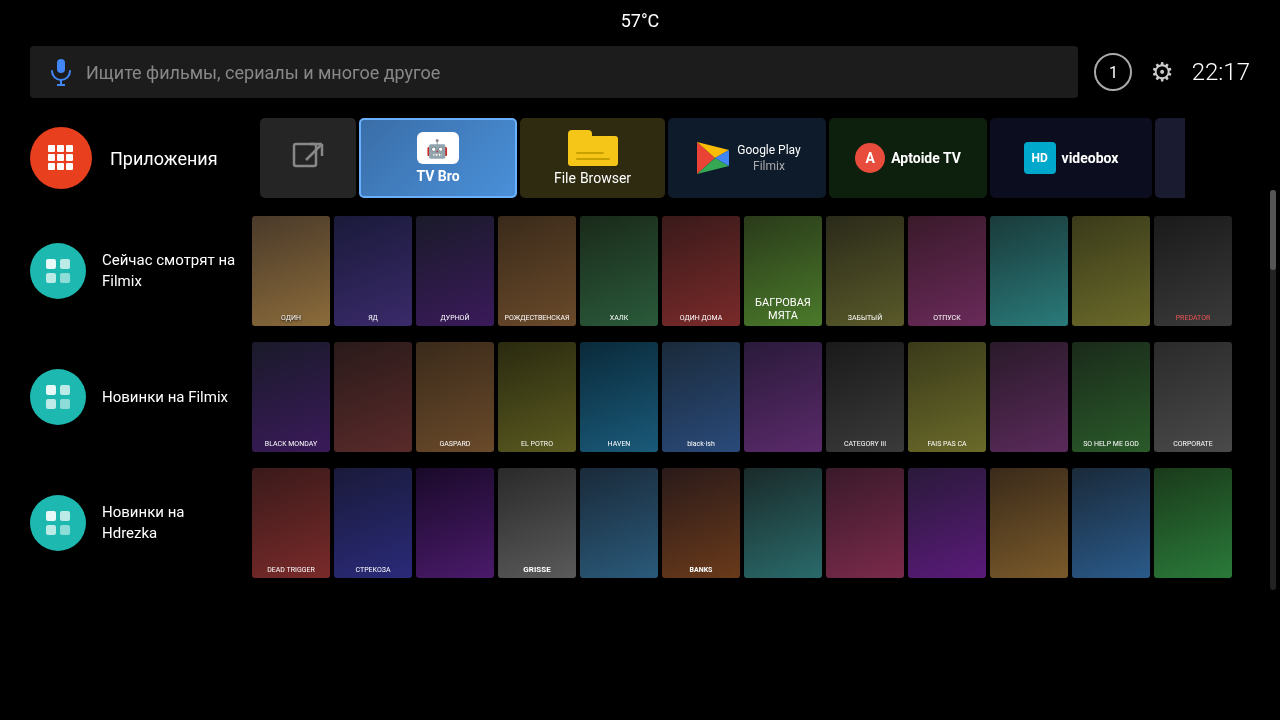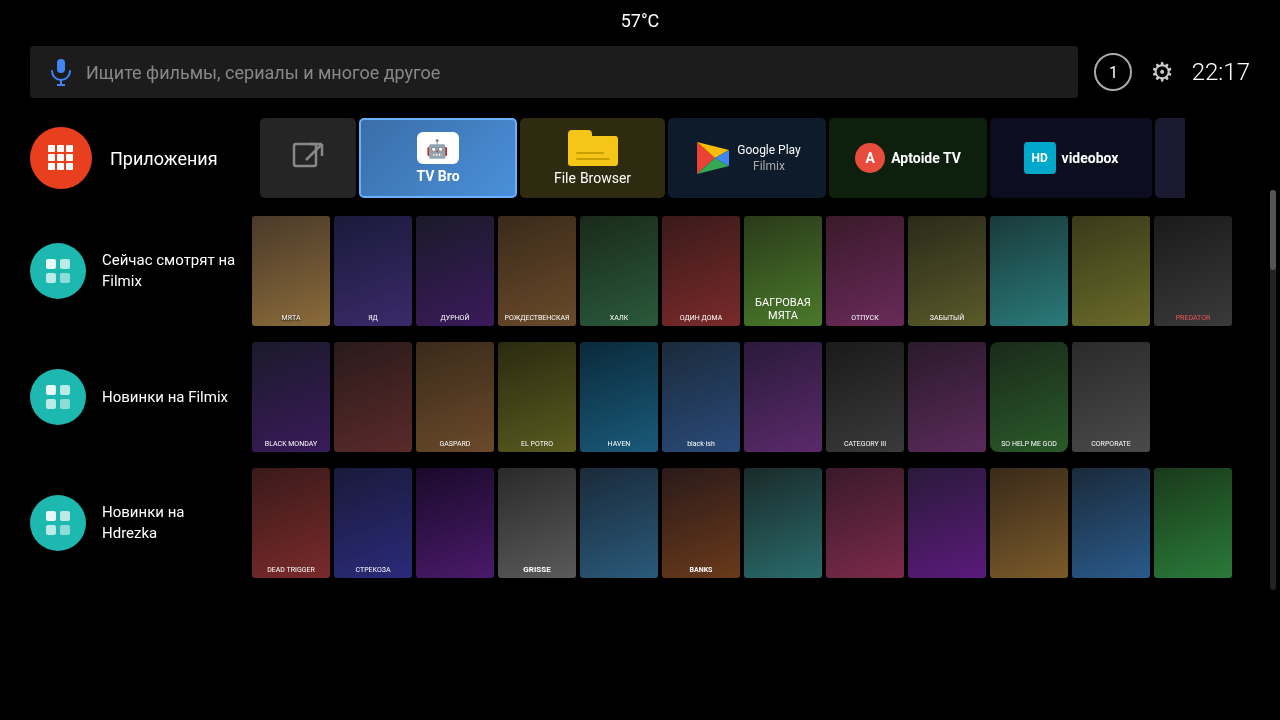--- a/index.html
+++ b/index.html
@@ -162,45 +162,45 @@
       <rect x="2" y="2" width="10" height="10" rx="2" fill="white" opacity="0.9"></rect>
       <rect x="16" y="2" width="10" height="10" rx="2" fill="white" opacity="0.7"></rect>
       <rect x="2" y="16" width="10" height="10" rx="2" fill="white" opacity="0.7"></rect>
       <rect x="16" y="16" width="10" height="10" rx="2" fill="white" opacity="0.5"></rect>
     </svg>
   </div>
   <span style="font-size:15px; color:#fff; margin-left:16px; min-width:150px; line-height:1.4;">Сейчас смотрят на<br>Filmix</span>
 
   <div style="display:flex; gap:4px; overflow:hidden; flex:1;">
     <div class="poster-1" style="width:78px;height:110px;border-radius:3px;flex-shrink:0;background:linear-gradient(160deg,#4a3a2a,#8b6b3a);display:flex;align-items:flex-end;justify-content:center;padding-bottom:4px;">
-        <span style="font-size:7px;color:#fff;text-align:center;text-shadow:0 1px 2px #000;">МЯТА</span>
+        <span style="font-size:7px;color:#fff;text-align:center;text-shadow:0 1px 2px #000;">ОДИН</span>
       </div>
     <div style="width:78px;height:110px;border-radius:3px;flex-shrink:0;background:linear-gradient(160deg,#1a1a3a,#3a2a6a);display:flex;align-items:flex-end;justify-content:center;padding-bottom:4px;">
         <span style="font-size:7px;color:#fff;text-align:center;">ЯД</span>
       </div>
     <div style="width:78px;height:110px;border-radius:3px;flex-shrink:0;background:linear-gradient(160deg,#1a1a2a,#3a1a5a);display:flex;align-items:flex-end;justify-content:center;padding-bottom:4px;">
         <span style="font-size:7px;color:#fff;text-align:center;">ДУРНОЙ</span>
       </div>
     <div style="width:78px;height:110px;border-radius:3px;flex-shrink:0;background:linear-gradient(160deg,#3a2a1a,#6a4a2a);display:flex;align-items:flex-end;justify-content:center;padding-bottom:4px;">
         <span style="font-size:7px;color:#fff;text-align:center;">РОЖДЕСТВЕНСКАЯ</span>
       </div>
     <div style="width:78px;height:110px;border-radius:3px;flex-shrink:0;background:linear-gradient(160deg,#1a2a1a,#2a5a3a);display:flex;align-items:flex-end;justify-content:center;padding-bottom:4px;">
         <span style="font-size:7px;color:#fff;text-align:center;">ХАЛК</span>
       </div>
     <div style="width:78px;height:110px;border-radius:3px;flex-shrink:0;background:linear-gradient(160deg,#3a1a1a,#7a2a2a);display:flex;align-items:flex-end;justify-content:center;padding-bottom:4px;">
         <span style="font-size:7px;color:#fff;text-align:center;">ОДИН ДОМА</span>
       </div>
     <div style="width:78px;height:110px;border-radius:3px;flex-shrink:0;background:linear-gradient(160deg,#2a3a1a,#4a7a2a);display:flex;align-items:flex-end;justify-content:center;padding-bottom:4px;">
         <span style="font-size:11px;color:#fff;text-align:center;">БАГРОВАЯ МЯТА</span>
       </div>
+    <div style="width:78px;height:110px;border-radius:3px;flex-shrink:0;background:linear-gradient(160deg,#2a2a1a,#5a5a2a);display:flex;align-items:flex-end;justify-content:center;padding-bottom:4px;">
+        <span style="font-size:7px;color:#fff;text-align:center;">ЗАБЫТЫЙ</span>
+      </div>
     <div style="width:78px;height:110px;border-radius:3px;flex-shrink:0;background:linear-gradient(160deg,#3a1a2a,#6a2a5a);display:flex;align-items:flex-end;justify-content:center;padding-bottom:4px;">
         <span style="font-size:7px;color:#fff;text-align:center;">ОТПУСК</span>
-      </div>
-    <div style="width:78px;height:110px;border-radius:3px;flex-shrink:0;background:linear-gradient(160deg,#2a2a1a,#5a5a2a);display:flex;align-items:flex-end;justify-content:center;padding-bottom:4px;">
-        <span style="font-size:7px;color:#fff;text-align:center;">ЗАБЫТЫЙ</span>
       </div>
     <div style="width:78px;height:110px;border-radius:3px;flex-shrink:0;background:linear-gradient(160deg,#1a3a3a,#2a7a7a);"></div>
     <div style="width:78px;height:110px;border-radius:3px;flex-shrink:0;background:linear-gradient(160deg,#3a3a1a,#6a6a2a);"></div>
     <div style="width:78px;height:110px;border-radius:3px;flex-shrink:0;background:linear-gradient(160deg,#1a1a1a,#3a3a3a);display:flex;align-items:flex-end;justify-content:center;padding-bottom:4px;">
         <span style="font-size:7px;color:#e55;text-align:center;">PREDATOR</span>
       </div>
   </div>
 </div>
 
 <div style="display:flex; align-items:center; padding: 8px 0 4px 30px; margin-top:4px;">
@@ -228,22 +228,25 @@
     <div style="width:78px;height:110px;border-radius:3px;flex-shrink:0;background:linear-gradient(160deg,#0a2a3a,#1a5a7a);display:flex;align-items:flex-end;justify-content:center;padding-bottom:4px;">
         <span style="font-size:7px;color:#fff;text-align:center;">HAVEN</span>
       </div>
     <div style="width:78px;height:110px;border-radius:3px;flex-shrink:0;background:linear-gradient(160deg,#1a2a3a,#2a4a7a);display:flex;align-items:flex-end;justify-content:center;padding-bottom:4px;">
         <span style="font-size:7px;color:#fff;text-align:center;">black·ish</span>
       </div>
     <div style="width:78px;height:110px;border-radius:3px;flex-shrink:0;background:linear-gradient(160deg,#2a1a3a,#5a2a6a);"></div>
     <div style="width:78px;height:110px;border-radius:3px;flex-shrink:0;background:linear-gradient(160deg,#1a1a1a,#3a3a3a);display:flex;align-items:flex-end;justify-content:center;padding-bottom:4px;">
         <span style="font-size:7px;color:#fff;text-align:center;">CATEGORY III</span>
       </div>
+    <div style="width:78px;height:110px;border-radius:3px;flex-shrink:0;background:linear-gradient(160deg,#3a3a1a,#6a6a2a);display:flex;align-items:flex-end;justify-content:center;padding-bottom:4px;">
+        <span style="font-size:7px;color:#fff;text-align:center;">FAIS PAS CA</span>
+      </div>
     <div style="width:78px;height:110px;border-radius:3px;flex-shrink:0;background:linear-gradient(160deg,#2a1a2a,#5a2a5a);"></div>
-    <div style="width:78px;height:110px;border-radius:8px;flex-shrink:0;background:linear-gradient(160deg,#1a2a1a,#2a5a2a);display:flex;align-items:flex-end;justify-content:center;padding-bottom:4px;">
+    <div style="width:78px;height:110px;border-radius:3px;flex-shrink:0;background:linear-gradient(160deg,#1a2a1a,#2a5a2a);display:flex;align-items:flex-end;justify-content:center;padding-bottom:4px;">
         <span style="font-size:7px;color:#fff;text-align:center;">SO HELP ME GOD</span>
       </div>
     <div style="width:78px;height:110px;border-radius:3px;flex-shrink:0;background:linear-gradient(160deg,#2a2a2a,#4a4a4a);display:flex;align-items:flex-end;justify-content:center;padding-bottom:4px;">
         <span style="font-size:7px;color:#fff;text-align:center;">CORPORATE</span>
       </div>
   </div>
 </div>
 
 <div style="display:flex; align-items:center; padding: 8px 0 4px 30px; margin-top:4px;">
   <div style="width:56px; height:56px; border-radius:50%; background:#1db8b0; display:flex; align-items:center; justify-content:center; flex-shrink:0;">

